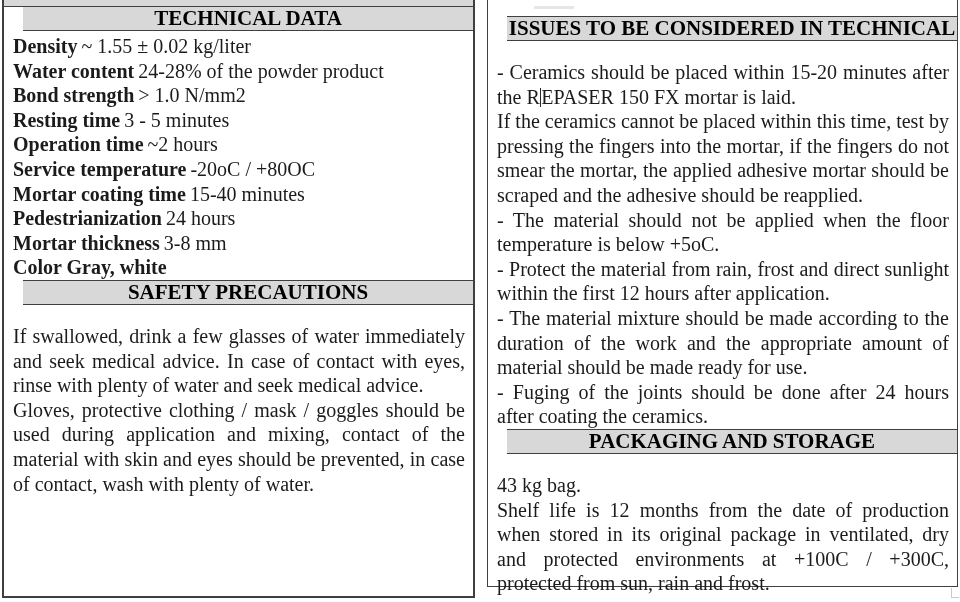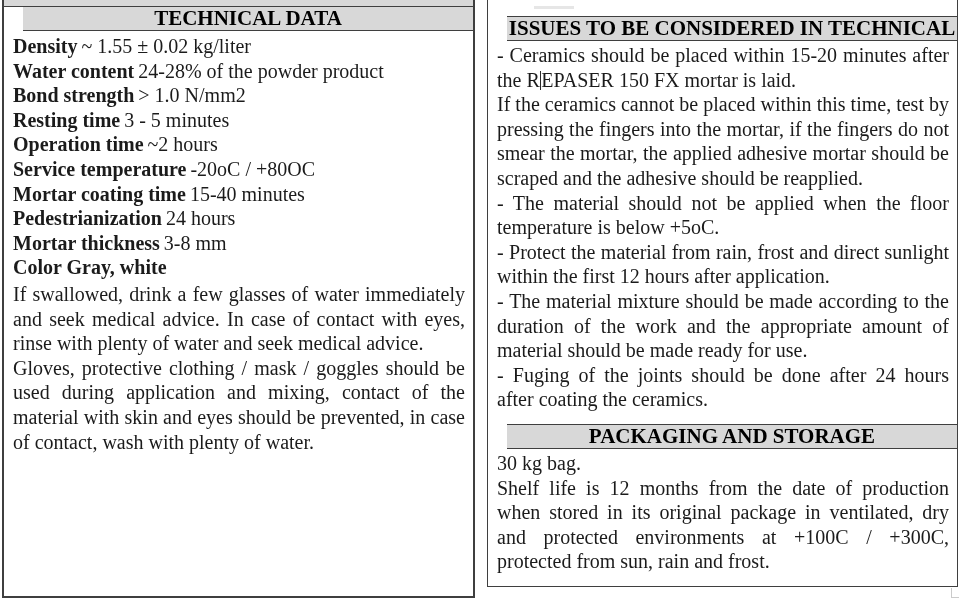--- a/index.html
+++ b/index.html
@@ -25,21 +25,21 @@
     font-weight:bold;font-size:21px;line-height:21px;
     text-align:center;white-space:nowrap;overflow:hidden;
     padding:1px 0 1px 0;
     border-bottom:1.5px solid #3f3f3f;
     margin-left:19px;
   }
   .bordered-top{border-top:1.5px solid #3f3f3f;}
   .tech-list{padding:3px 8px 0 9px;font-size:20px;line-height:24.6px;}
   .tech-row{white-space:normal;}
   .tech-row .label{font-weight:bold;margin-right:4px;}
-  .body-text{padding:2px 8px 12px 9px;font-size:20px;line-height:24.6px;text-align:justify;}
+  .body-text{padding:2px 8px 0 9px;font-size:20px;line-height:24.6px;text-align:justify;margin-top:17px;}
   .body-text p{margin:0;}
   .caret{
     display:inline-block;width:1.5px;height:19px;background:#2a2a2a;
     vertical-align:-3px;
   }
   .corner-mark{
     position:absolute;left:951px;top:588px;width:7px;height:9px;
     border-left:1px solid #bfbfbf;border-bottom:1px solid #bfbfbf;opacity:.8;
   }
 </style>
@@ -77,20 +77,21 @@
       <span class="label">Pedestrianization</span><span>24 hours</span>
     </div>
     <div class="tech-row">
       <span class="label">Mortar thickness</span><span>3-8 mm</span>
     </div>
     <div class="tech-row">
       <span class="label">Color Gray, white</span><span></span>
     </div>
   </div>
 
+  <div class="section-header bordered-top">SAFETY PRECAUTIONS</div>
 
   <div class="body-text">
     <p>If swallowed, drink a few glasses of water immediately and seek medical advice. In case of contact with eyes, rinse with plenty of water and seek medical advice.</p>
     <p>Gloves, protective clothing / mask / goggles should be used during application and mixing, contact of the material with skin and eyes should be prevented, in case of contact, wash with plenty of water.</p>
   </div>
 </div>
 
 <div class="doc-table right-table">
   <div class="sliver-white">
     <div class="top-artifact"></div>
@@ -103,18 +104,18 @@
     <p>If the ceramics cannot be placed within this time, test by pressing the fingers into the mortar, if the fingers do not smear the mortar, the applied adhesive mortar should be scraped and the adhesive should be reapplied.</p>
     <p>- The material should not be applied when the floor temperature is below +5oC.</p>
     <p>- Protect the material from rain, frost and direct sunlight within the first 12 hours after application.</p>
     <p>- The material mixture should be made according to the duration of the work and the appropriate amount of material should be made ready for use.</p>
     <p>- Fuging of the joints should be done after 24 hours after coating the ceramics.</p>
   </div>
 
   <div class="section-header bordered-top">PACKAGING AND STORAGE</div>
 
   <div class="body-text">
-    <p>30 kg bag.</p>
+    <p>43 kg bag.</p>
     <p>Shelf life is 12 months from the date of production when stored in its original package in ventilated, dry and protected environments at +100C / +300C, protected from sun, rain and frost.</p>
   </div>
 </div>
 
 <div class="corner-mark"></div>
 
 </body></html>

